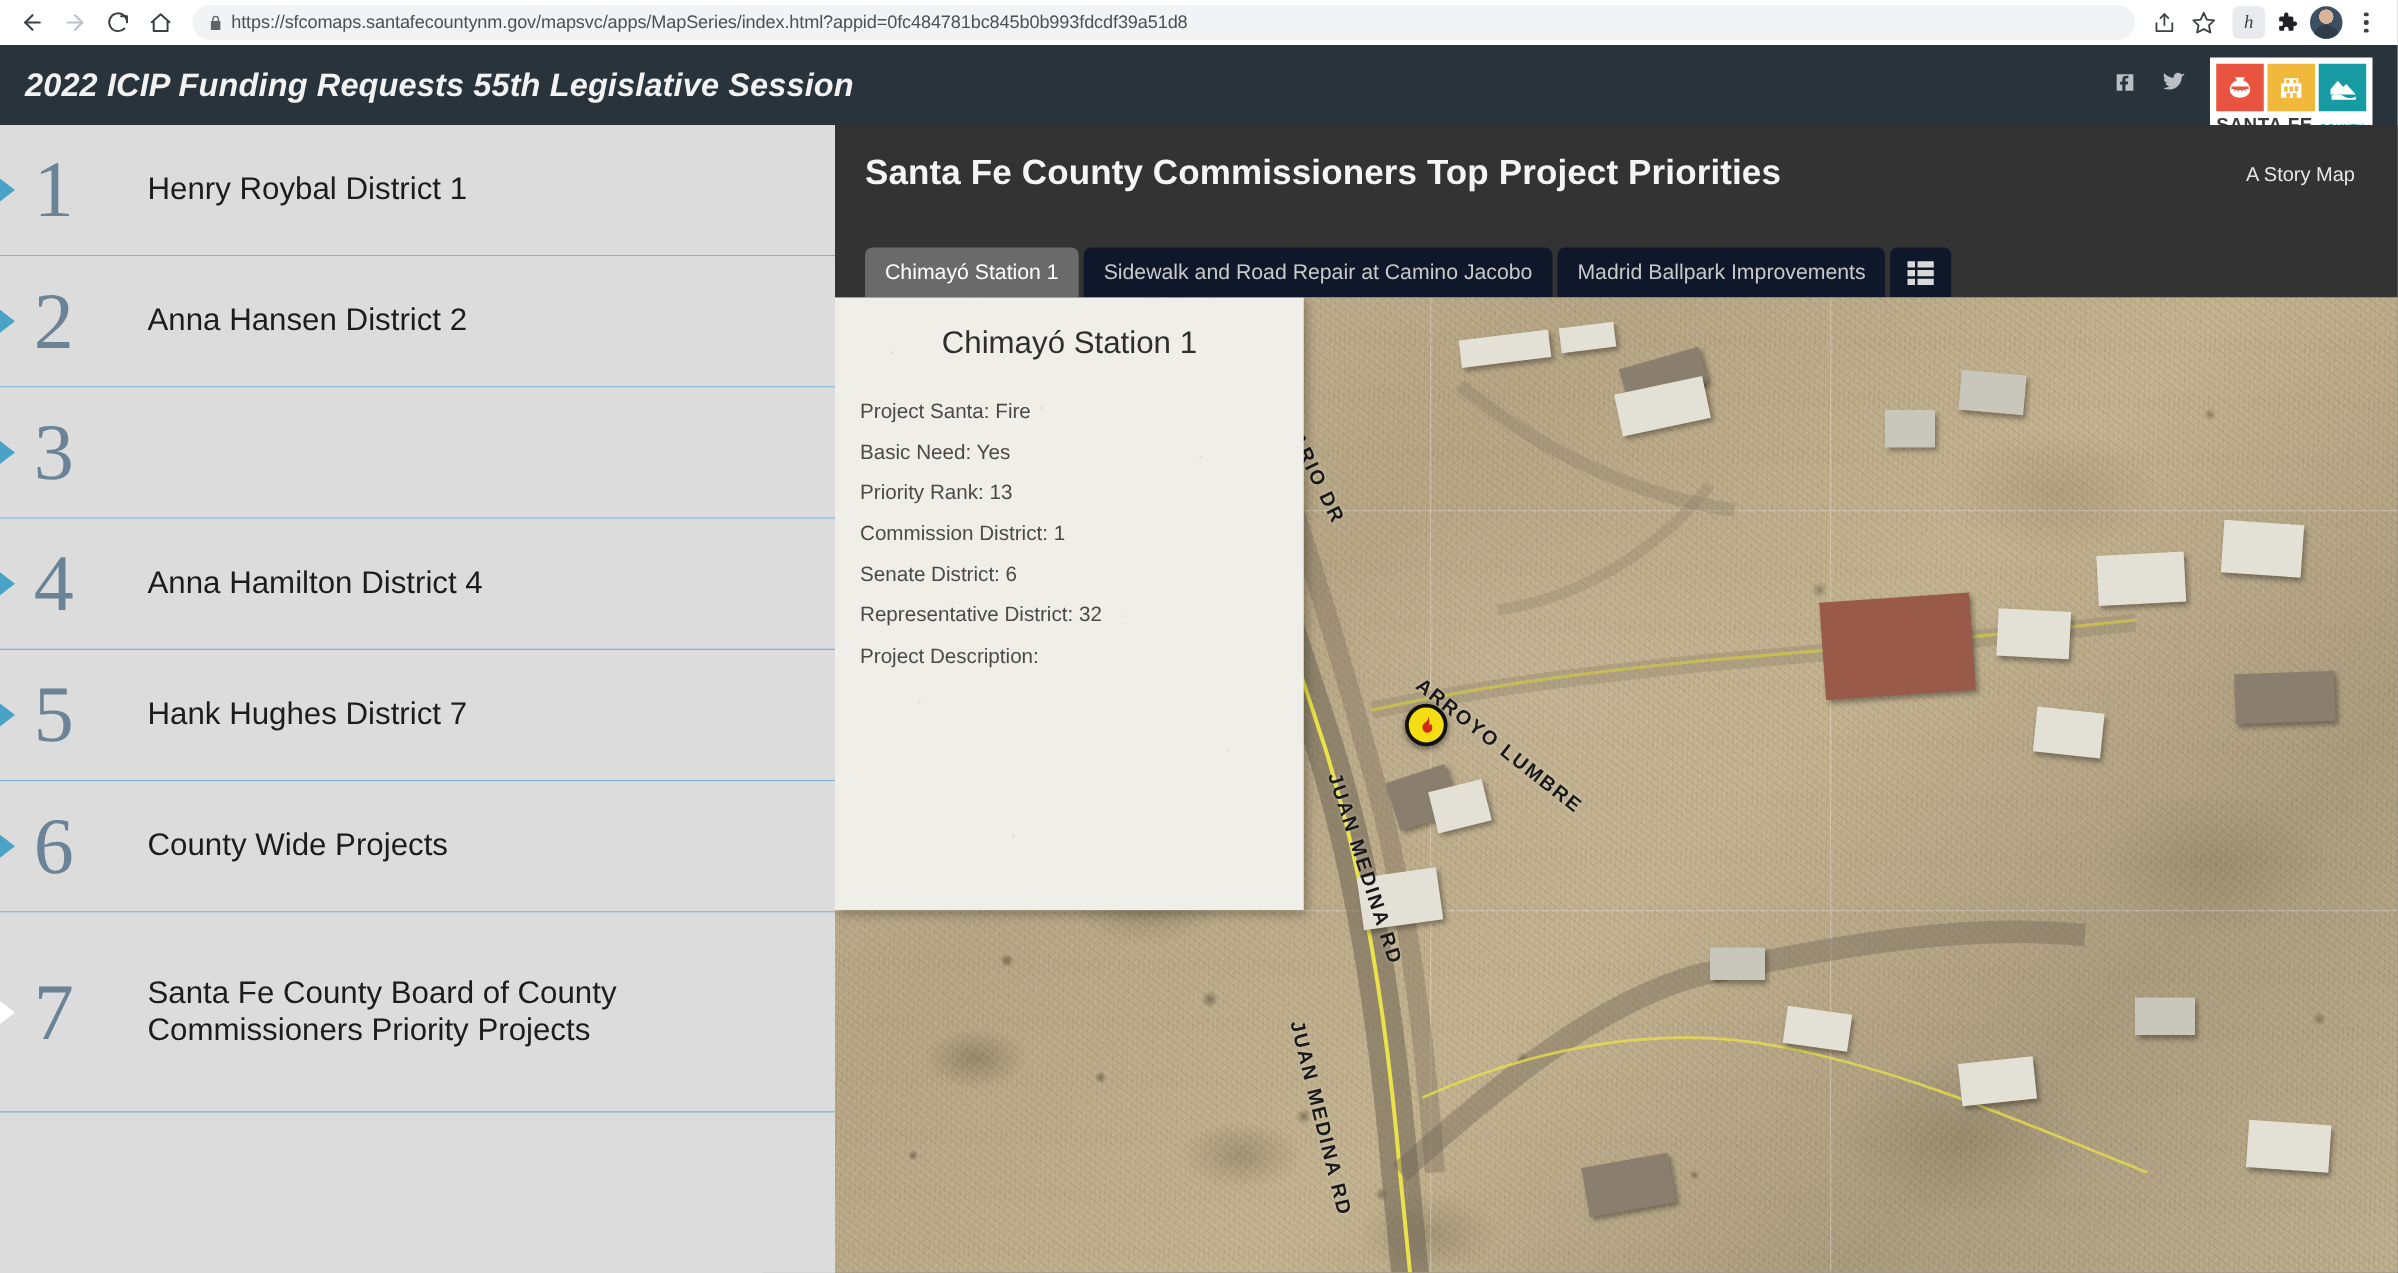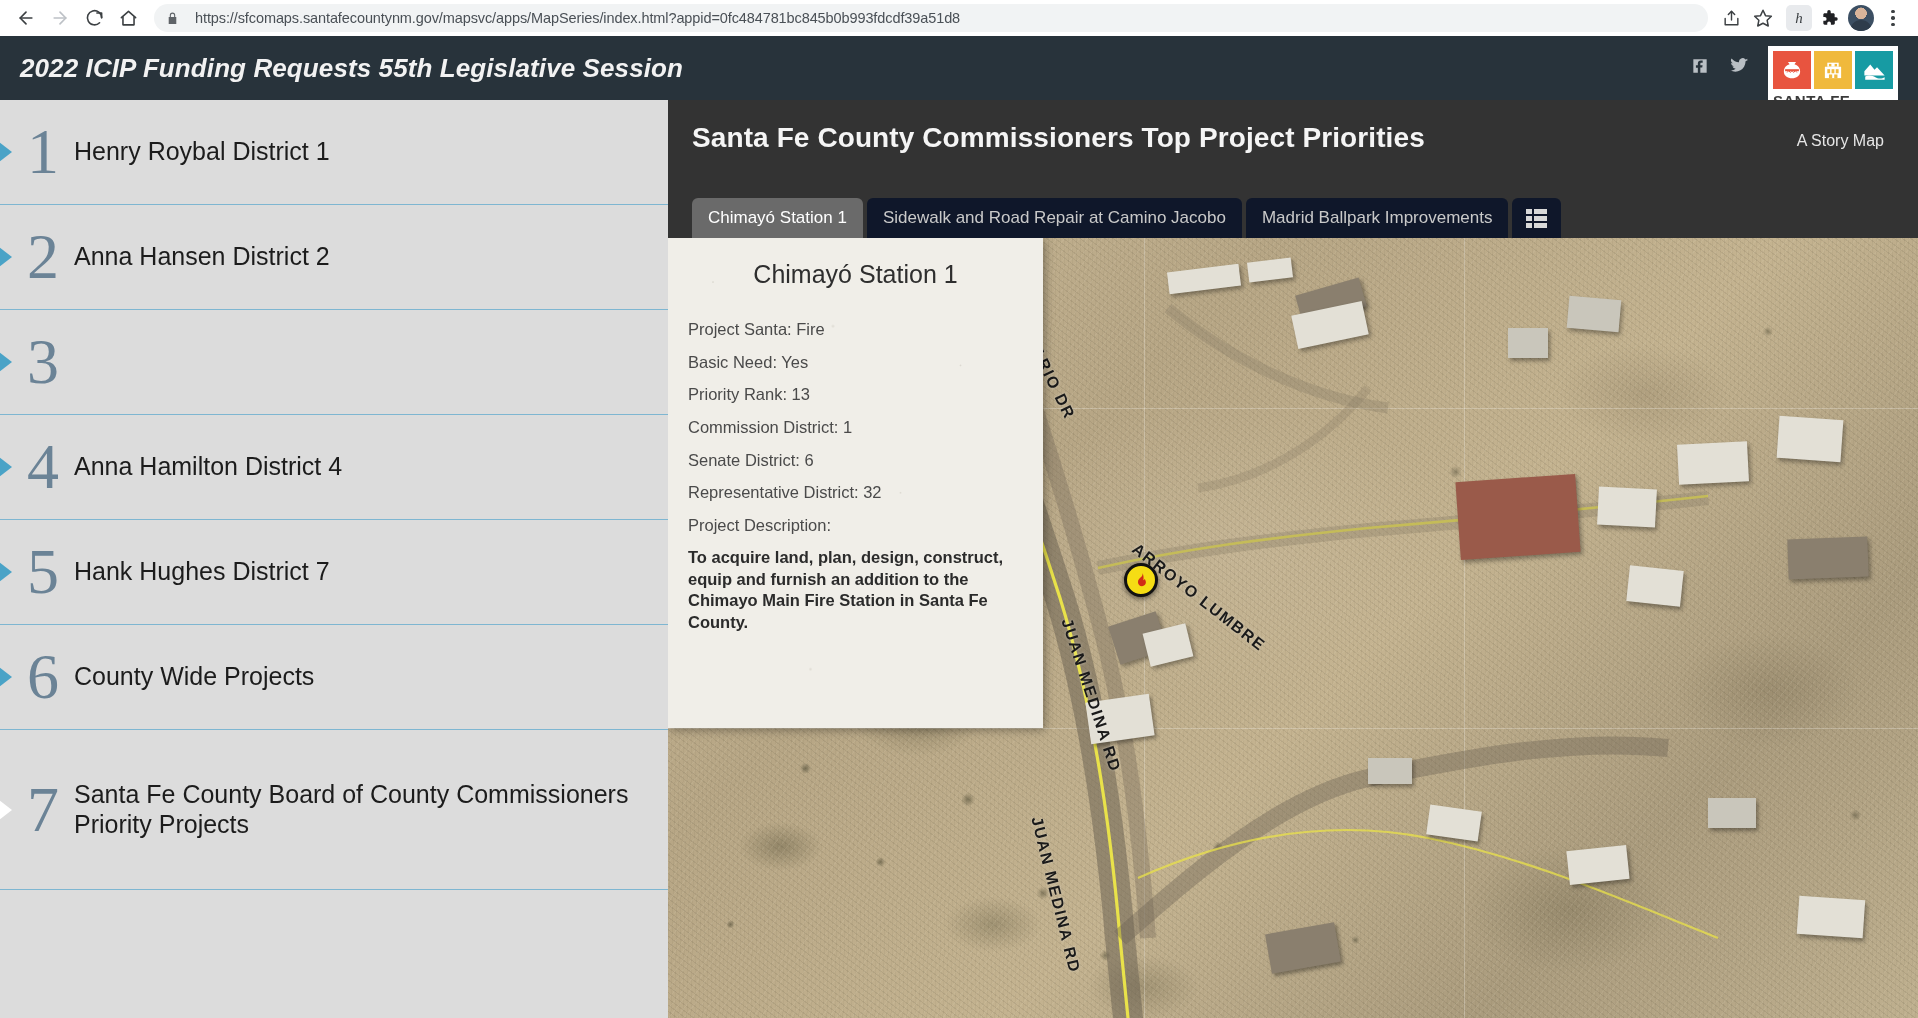--- a/index.html
+++ b/index.html
@@ -28,21 +28,21 @@
   }
   .nav-btn svg { display: block; }
   .omnibox {
     flex: 1 1 auto;
     height: 28px;
     margin: 0 6px 0 8px;
     background: #f1f3f4;
     border-radius: 14px;
     display: flex; align-items: center;
     padding: 0 12px;
-    gap: 16px;
+    gap: 6px;
     min-width: 0;
   }
   .omnibox .lock { flex: 0 0 auto; display:flex; align-items:center; }
   .url-text {
     font-size: 14.5px;
     color: #4a5056;
     white-space: nowrap;
     overflow: hidden;
     text-overflow: clip;
     letter-spacing: -0.1px;
@@ -154,20 +154,21 @@
     width: 62px;
     text-align: center;
     flex: 0 0 auto;
     font-weight: normal;
   }
   .side-label {
     font-size: 25px;
     color: #1c1c1c;
     line-height: 1.18;
     padding-right: 24px;
+    margin-left: 44px;
   }
   .sidebar-scrollbar {
     position: absolute;
     top: 100px;
     left: 668px;
     width: 12px;
     height: 918px;
     background: #eeeeee;
   }
   .sidebar-thumb {
@@ -636,16 +637,15 @@
       <div class="info-title">Chimayó Station 1</div>
       <div id="info-fields">
           <div class="info-line">Project Santa: Fire</div>
           <div class="info-line">Basic Need: Yes</div>
           <div class="info-line">Priority Rank: 13</div>
           <div class="info-line">Commission District: 1</div>
           <div class="info-line">Senate District: 6</div>
           <div class="info-line">Representative District: 32</div>
           <div class="info-line">Project Description:</div>
         </div>
-      <div class="info-desc">To acquire land, plan, design, construct, equip and furnish an addition to the Chimayo Main Fire Station in Santa Fe County.</div>
     </div>
   </div>
 </div>
 
 </body></html>

